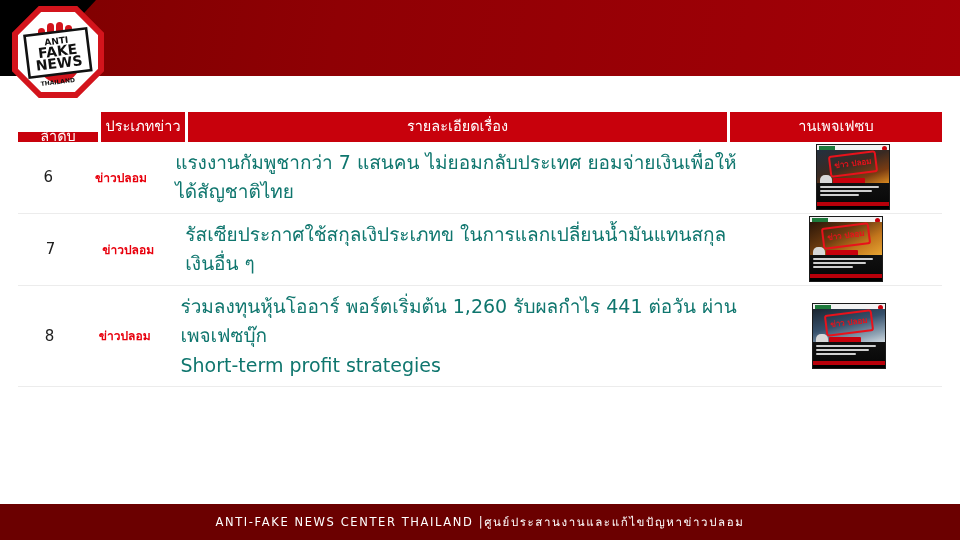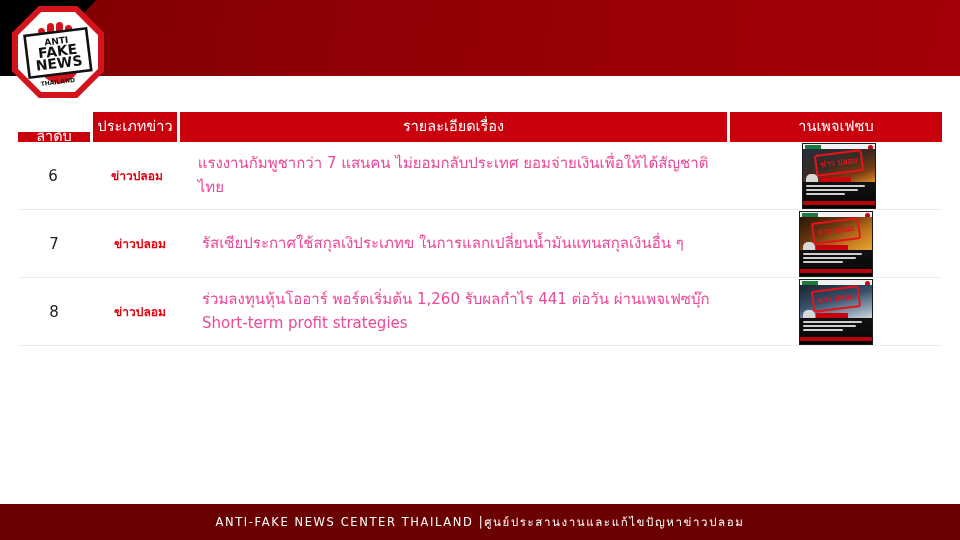--- a/index.html
+++ b/index.html
@@ -42,40 +42,40 @@
   .logo svg { display:block; width: 92px; height: 92px; }
 
   
   .table { position: absolute; left: 18px; top: 112px; width: 924px; }
   .thead { display: flex; height: 30px; gap: 3px; }
   .th {
     background: #c8010c; color: #fff; font-size: 14.5px; font-weight: 400;
     display: flex; align-items: center; justify-content: center;
     line-height: 1; padding-bottom: 2px;
   }
-  .th.c1 { width: 72px; margin-top: 20px; }
+  .th.c1 { width: 80px; margin-top: 20px; }
   .th.c2 { width: 84px; }
   .th.c3 { flex: 1 1 auto; }
   .th.c4 { width: 212px; }
 
   .tbody { margin-top: 0; }
   .tr {
     display: flex; align-items: center;
     min-height: 68px;
     border-bottom: 1px solid #ececec;
   }
   .tr .c1 {
     width: 72px; text-align: center; font-size: 15px; color: #202020;
   }
   .tr .c2 {
     width: 100px; text-align: center; font-size: 12px; color: #e8000d;
     font-weight: 700;
   }
   .tr .c3 {
-    flex: 1 1 auto; font-size: 15px; color: #ec4899;
+    flex: 1 1 auto; font-size: 19px; color: #0f766e;
     line-height: 1.55; padding: 6px 14px 6px 12px;
   }
   .tr .c3 .line2 { display:block; }
   .tr .c4 {
     width: 212px; display: flex; align-items: center; justify-content: center;
   }
 
   
   .thumb {
     position: relative; width: 74px; height: 66px;

